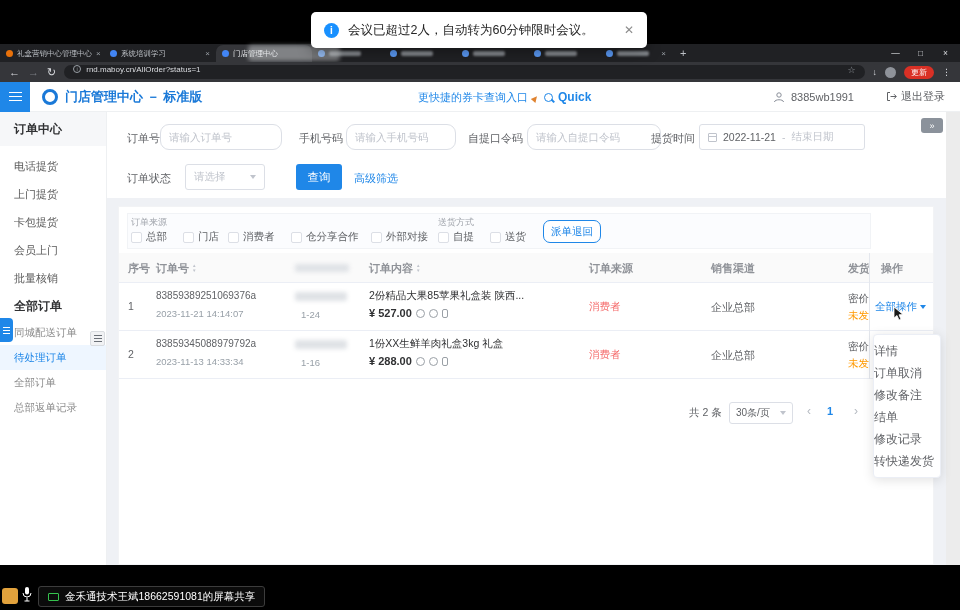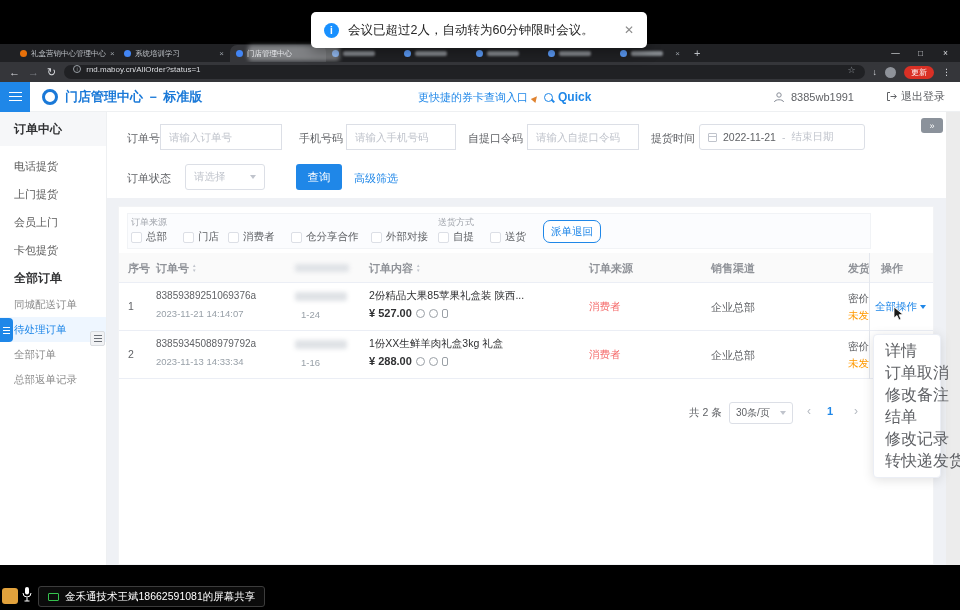--- a/index.html
+++ b/index.html
@@ -1,21 +1,21 @@
 <!DOCTYPE html>
 <html><head>
 <meta charset="utf-8">
 <style>
 *{margin:0;padding:0;box-sizing:border-box}
 i,em{font-style:normal}
 html,body{width:960px;height:610px}
 body{position:relative;background:#000;font-family:"Liberation Sans","DejaVu Sans",sans-serif;overflow:hidden}
 
 
-.tabstrip{position:absolute;left:0;top:44px;width:960px;height:18px;background:#202124;display:flex;align-items:flex-end;padding-left:14px}
+.tabstrip{position:absolute;left:0;top:44px;width:960px;height:18px;background:#202124;display:flex;align-items:flex-end;padding-left:0}
 .tab{height:17px;display:flex;align-items:center;gap:4px;padding:0 6px;border-radius:7px 7px 0 0;font-size:7.5px;color:#bdc1c6;white-space:nowrap;overflow:hidden}
 .tab.active{background:#35363a;color:#e8eaed}
 .fav{width:7px;height:7px;border-radius:50%;flex:none}
 .tab .x{font-size:8px;color:#9aa0a6;margin-left:auto}
 .ghostbar{width:32px;height:5px;background:#83878c;border-radius:2px;filter:blur(1px)}
 .newtab{color:#bdc1c6;font-size:11px;line-height:17px;padding:0 8px}
 .tabblur{position:absolute;left:248px;top:45px;width:92px;height:16px;background:rgba(233,236,239,.42);filter:blur(2px);border-radius:4px}
 .winctl{position:absolute;right:2px;top:44px;height:18px;display:flex}
 .winctl span{width:25px;text-align:center;font-size:8.5px;color:#dadce0;line-height:18px}
 .toolbar{position:absolute;left:0;top:62px;width:960px;height:20px;background:#35363a;display:flex;align-items:center;gap:8px;padding:0 9px}
@@ -52,21 +52,21 @@
 .sidefloat{position:absolute;left:0;top:318px;width:13px;height:24px;background:#1f87e8;border-radius:0 4px 4px 0;display:flex;flex-direction:column;align-items:center;justify-content:center;gap:2px;z-index:5}
 .sidefloat i{width:7px;height:1px;background:#fff;display:block}
 .colsettings{position:absolute;left:90px;top:331px;width:15px;height:15px;background:#f1f2f4;border:1px solid #d9dce0;border-radius:2px;display:flex;flex-direction:column;align-items:center;justify-content:center;gap:2px;z-index:5}
 .colsettings i{width:8px;height:1px;background:#6b7077;display:block}
 
 
 .mainbg{position:absolute;left:107px;top:112px;width:853px;height:453px;background:#eff1f5}
 .filterblock{position:absolute;left:107px;top:112px;width:839px;height:86px;background:#fff}
 .rightstrip{position:absolute;left:946px;top:112px;width:14px;height:453px;background:#ececec}
 .flabel{position:absolute;font-size:11px;color:#606266;white-space:nowrap}
-.finput{position:absolute;height:26px;border:1px solid #dcdfe6;border-radius:0;background:#fff;font-size:10.5px;color:#606266;padding:0 8px;font-family:inherit;outline:none}
+.finput{position:absolute;height:26px;border:1px solid #dcdfe6;border-radius:9px;background:#fff;font-size:10.5px;color:#606266;padding:0 8px;font-family:inherit;outline:none}
 .finput::placeholder{color:#c0c4cc}
 .daterange{position:absolute;height:26px;border:1px solid #dcdfe6;border-radius:3px;background:#fff;display:flex;align-items:center;gap:6px;padding:0 8px;font-size:10.5px;color:#606266}
 .calico{width:9px;height:9px;border:1px solid #c0c4cc;border-radius:1px;position:relative;flex:none}
 .calico::before{content:"";position:absolute;left:0;top:2px;width:7px;height:1px;background:#c0c4cc}
 .placeholder{color:#c0c4cc}
 .fselect{position:absolute;height:26px;border:1px solid #dcdfe6;border-radius:3px;background:#fff;display:flex;align-items:center;justify-content:space-between;padding:0 8px;font-size:10.5px}
 .caret{width:0;height:0;border-left:3.5px solid transparent;border-right:3.5px solid transparent;border-top:4px solid #c0c4cc}
 .caret.blue{border-top-color:#1f87e8}
 .btnprimary{position:absolute;background:#1f87e8;color:#fff;border:none;border-radius:3px;font-size:11.5px;font-family:inherit;display:flex;align-items:center;justify-content:center;cursor:pointer}
 .advlink{position:absolute;color:#1f87e8;font-size:11px}
@@ -96,21 +96,21 @@
 .miniico.phone{width:6px;height:9px;border-radius:2px}
 .priceline{position:absolute;left:250px;top:24px;display:flex;align-items:center;gap:4px}
 .price{font-size:11px;font-weight:bold;color:#303133}
 .pagtext{position:absolute;font-size:10.5px;color:#606266;white-space:nowrap}
 .pagsizer{position:absolute;left:610px;top:195px;width:64px;height:22px;border:1px solid #dcdfe6;border-radius:3px;display:flex;align-items:center;justify-content:space-between;padding:0 6px;font-size:10px;color:#606266}
 .pagarrow{position:absolute;font-size:12px;color:#b4b9c0}
 .pagnum{position:absolute;font-size:11px;color:#1f87e8;font-weight:bold}
 
 
 .menu{position:absolute;left:873px;top:334px;width:68px;background:#fff;border:1px solid #ebeef5;border-radius:4px;box-shadow:0 2px 12px rgba(0,0,0,.12);padding:5px 0;z-index:40}
-.menuitem{height:22px;display:flex;align-items:center;padding-left:11px;font-size:16px;color:#606266;white-space:nowrap}
+.menuitem{height:22px;display:flex;align-items:center;font-size:12px;color:#606266;white-space:nowrap}
 .cursor{position:absolute;left:893px;top:306px;z-index:60}
 
 
 .bottombar{position:absolute;left:0;top:565px;width:960px;height:45px;background:#000}
 .shareavatar{position:absolute;left:2px;top:588px;width:16px;height:16px;background:#e2a23c;border-radius:3px}
 .micwrap{position:absolute;left:21px;top:586px}
 .sharepill{position:absolute;left:38px;top:586px;height:21px;background:#0b0b0b;border:1px solid #3c3c3c;border-radius:3px;display:flex;align-items:center;gap:6px;padding:0 9px;color:#fff;font-size:10.5px;white-space:nowrap}
 .screenico{width:11px;height:8px;border:1px solid #35c24d;border-radius:1px;flex:none}
 
 
@@ -214,22 +214,23 @@
         </svg>
       <span>退出登录</span>
     </span>
   </div>
 </div>
 
 <div class="sidebar">
   <div class="sidesec">订单中心</div>
   <div class="sideitem">电话提货</div>
   <div class="sideitem">上门提货</div>
+  <div class="sideitem">卡包提货</div>
   <div class="sideitem">会员上门</div>
-  <div class="sideitem">卡包提货</div>
+  <div class="sideitem">批量核销</div>
   <div class="sidesec2">全部订单</div>
   <div class="sidesub">同城配送订单</div>
   <div class="sidesub active">待处理订单</div>
   <div class="sidesub">全部订单</div>
   <div class="sidesub">总部返单记录</div>
 </div>
 <div class="sidefloat">
     <i></i>
     <i></i>
     <i></i>
@@ -241,21 +242,21 @@
   </div>
 
 <div class="mainbg"></div>
 
 <div class="filterblock">
   <span class="flabel" style="left:20px;top:19px">订单号</span>
   <input class="finput" style="left: 53px; top: 12px; width: 122px;" placeholder="请输入订单号">
   <span class="flabel" style="left:192px;top:19px">手机号码</span>
   <input class="finput" style="left: 239px; top: 12px; width: 110px;" placeholder="请输入手机号码">
   <span class="flabel" style="left:361px;top:19px">自提口令码</span>
-  <input class="finput" style="left: 420px; top: 12px; width: 112px;" placeholder="请输入自提口令码">
+  <input class="finput" style="left: 420px; top: 12px; width: 134px;" placeholder="请输入自提口令码">
   <span class="flabel" style="left:544px;top:19px">提货时间</span>
   <div class="daterange" style="left:592px;top:12px;width:166px">
     <span class="calico"></span>
     <span>2022-11-21</span>
     <span class="placeholder">-</span>
     <span class="placeholder">结束日期</span>
   </div>
   <span class="flabel" style="left:20px;top:59px">订单状态</span>
   <div class="fselect" style="left:78px;top:52px;width:80px">
     <span class="placeholder">请选择</span>

